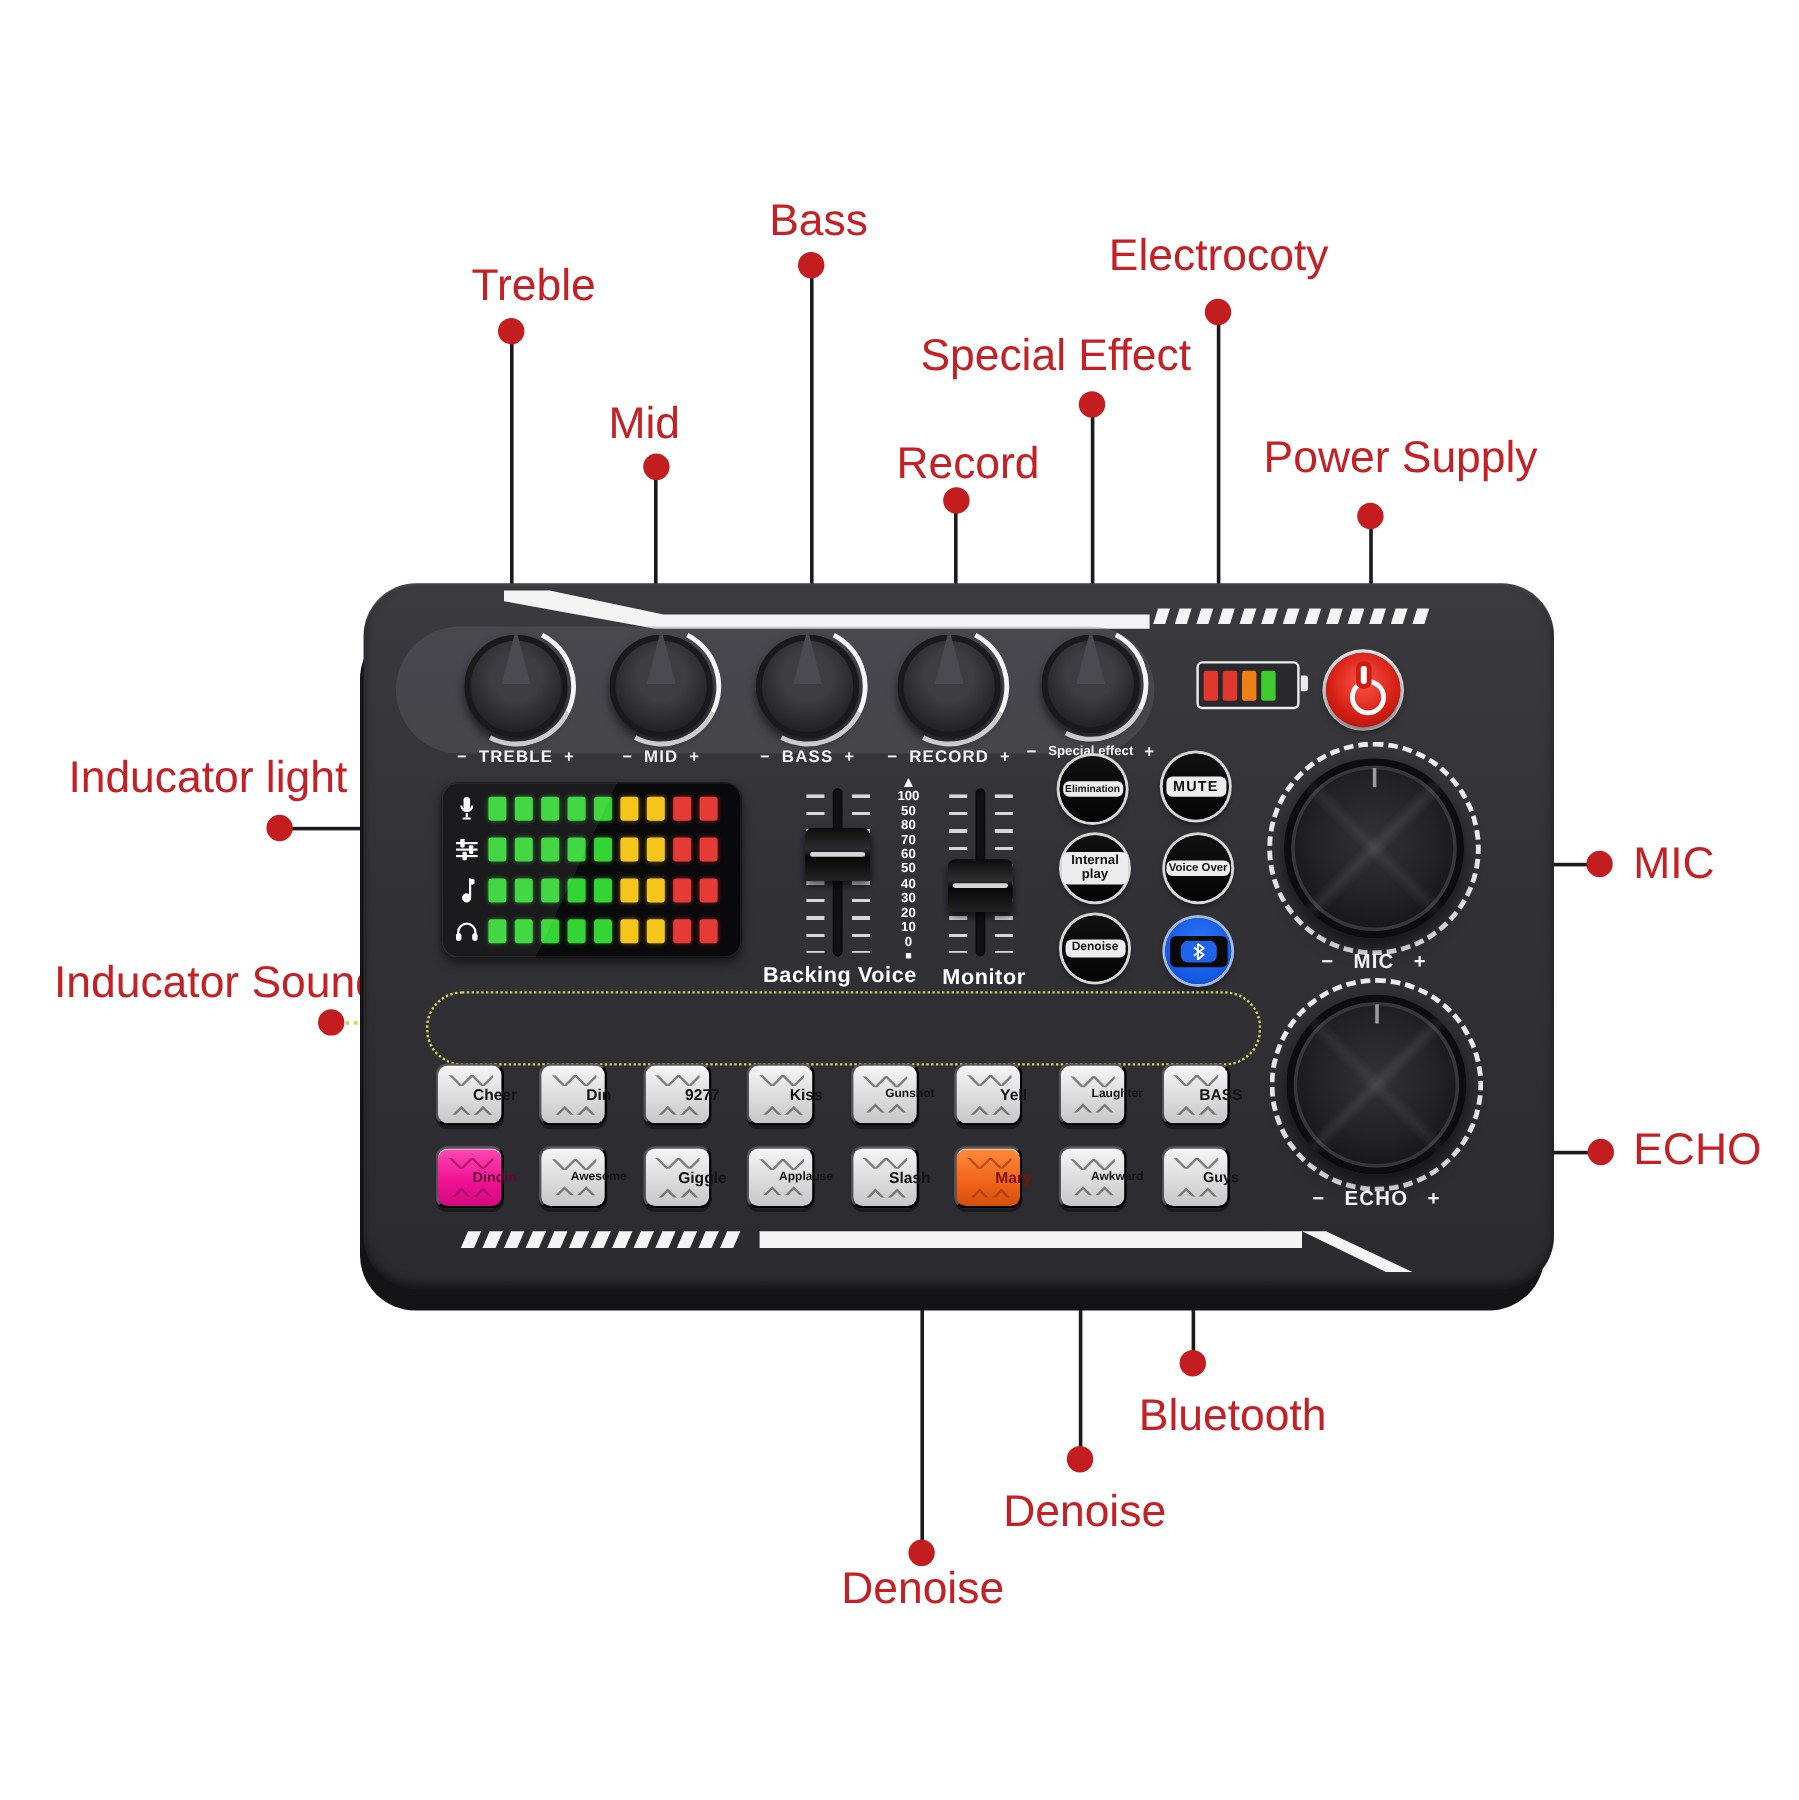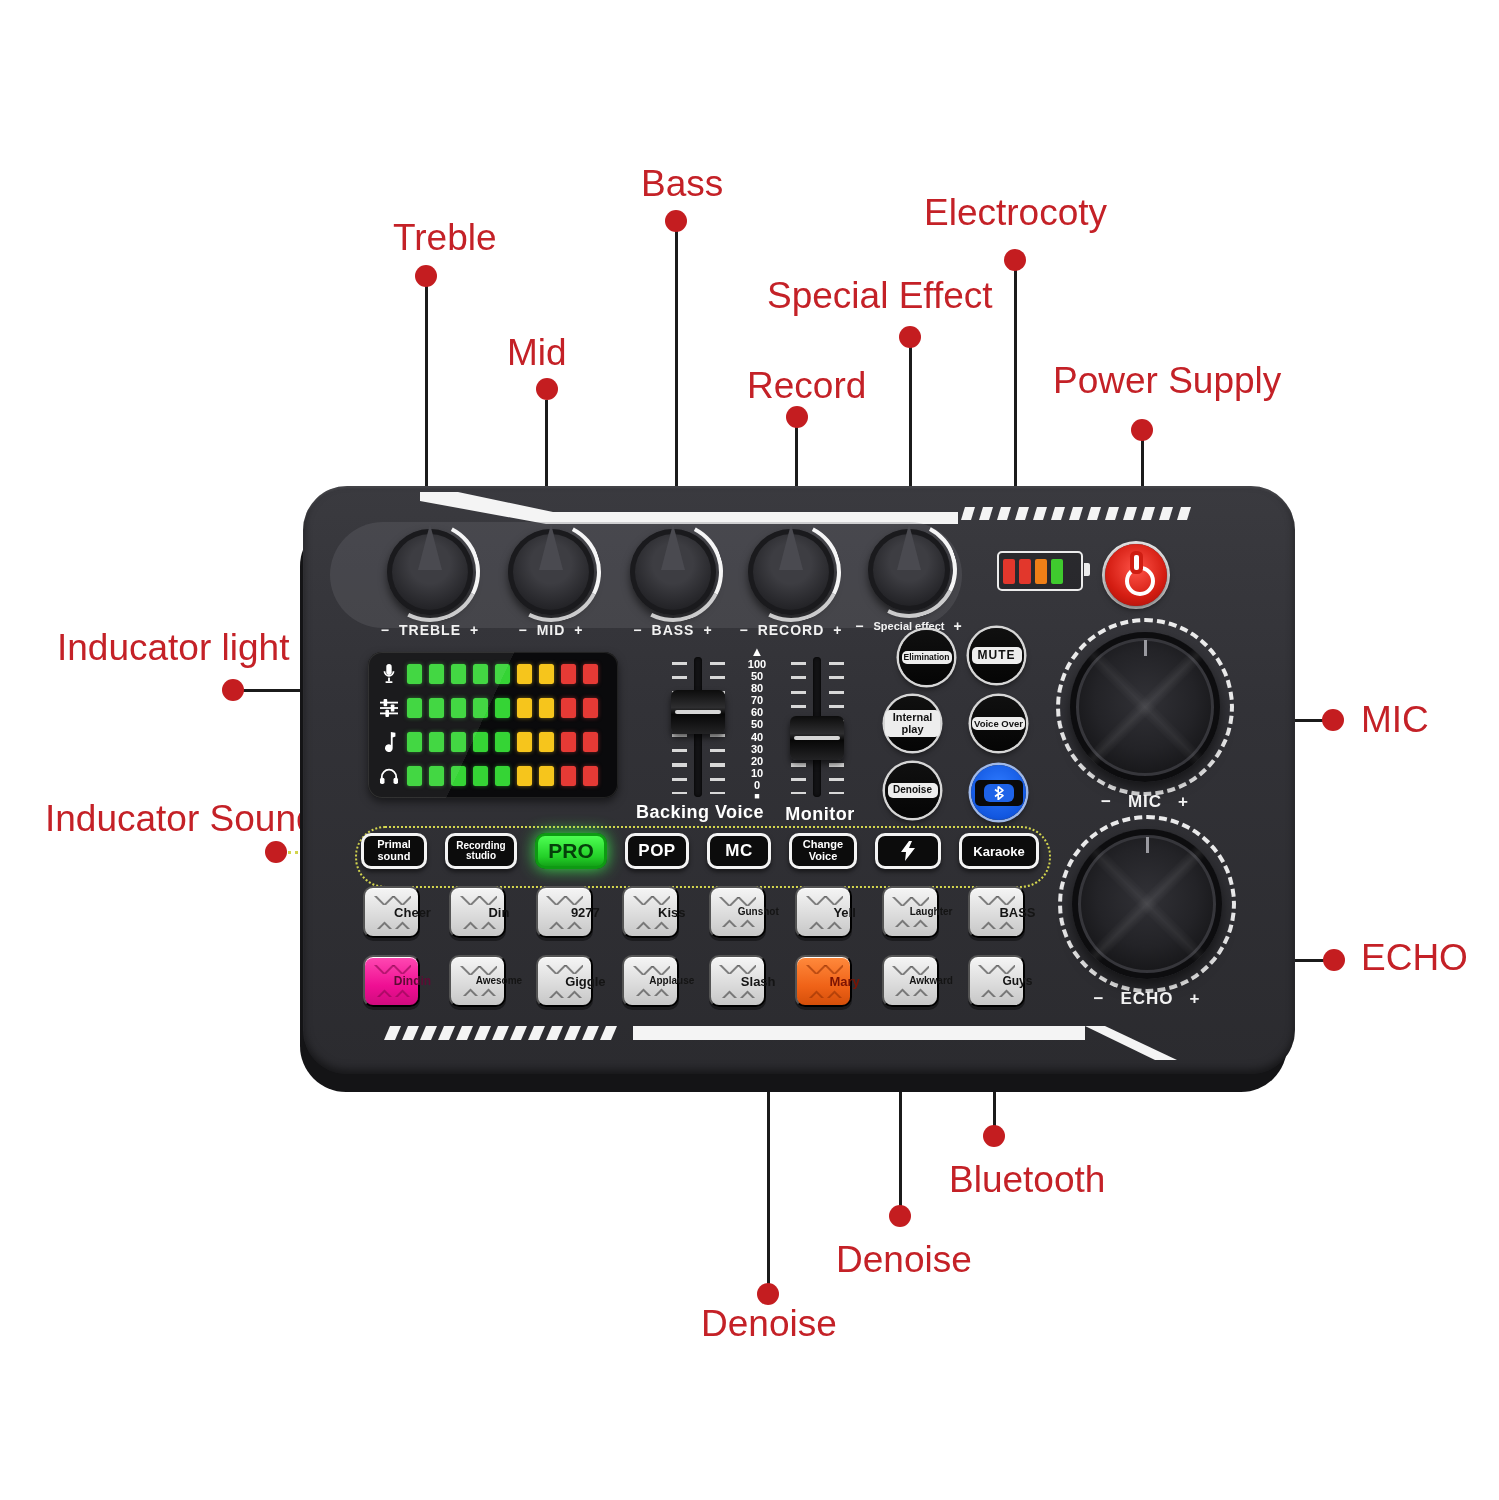--- a/index.html
+++ b/index.html
@@ -370,21 +370,21 @@
     </div>
 
     <div class="track" style="left:510px;top:171px"></div>
     <div class="ticks" style="left:488px;top:176px"></div>
     <div class="ticks" style="left:526px;top:176px"></div>
     <div class="fader" style="left:487px;top:230px"></div>
 
     <div class="slabel" style="left:327px;top:316px;width:140px">Backing Voice</div>
     <div class="slabel" style="left:457px;top:318px;width:120px">Monitor</div>
 
-    <div class="rbtn" style="left:596px;top:144px">
+    <div class="rbtn" style="left:580px;top:144px">
       <span class="rband" style="font-size:8.5px">Elimination</span>
     </div>
     <div class="rbtn" style="left:666px;top:142px">
       <span class="rband" style="font-size:12px;letter-spacing:1px">MUTE</span>
     </div>
     <div class="rbtn" style="left:582px;top:210px">
       <span class="rband" style="font-size:11px">Internal play</span>
     </div>
     <div class="rbtn" style="left:668px;top:210px">
       <span class="rband" style="font-size:9.5px">Voice Over</span>
@@ -412,34 +412,20 @@
 
     <div class="tickring" style="left:755px;top:329px"></div>
     <div class="bigknob" style="left:769px;top:343px"></div>
     <div class="vklabel" style="left:764px;top:503px">
       <span>−</span>
         <span>ECHO</span>
         <span>+</span>
     </div>
 
     <div class="fxwrap"></div>
-    <div class="fxrow">
-      <button class="fx two" style="width:66px">Primal sound</button>
-      <button class="fx two" style="width:72px;font-size:10px">Recording studio</button>
-      <button class="fx pro" style="width:72px">PRO</button>
-      <button class="fx big" style="width:64px">POP</button>
-      <button class="fx big" style="width:64px">MC</button>
-      <button class="fx two" style="width:68px">Change Voice</button>
-      <button class="fx" style="width:66px">
-        <svg width="14" height="20" viewBox="0 0 14 20">
-            <polygon points="8,0 0,11 5,11 4,20 14,7 8,7 11,0" fill="#fff"></polygon>
-          </svg>
-      </button>
-      <button class="fx" style="width:80px;font-size:13px">Karaoke</button>
-    </div>
 
     <div class="padrow" style="top:400px">
       <button class="pad">
           <i class="vv down"></i>
           <span>Cheer</span>
           <i class="vv up"></i>
         </button>
       <button class="pad">
           <i class="vv down"></i>
           <span>Din</span>

